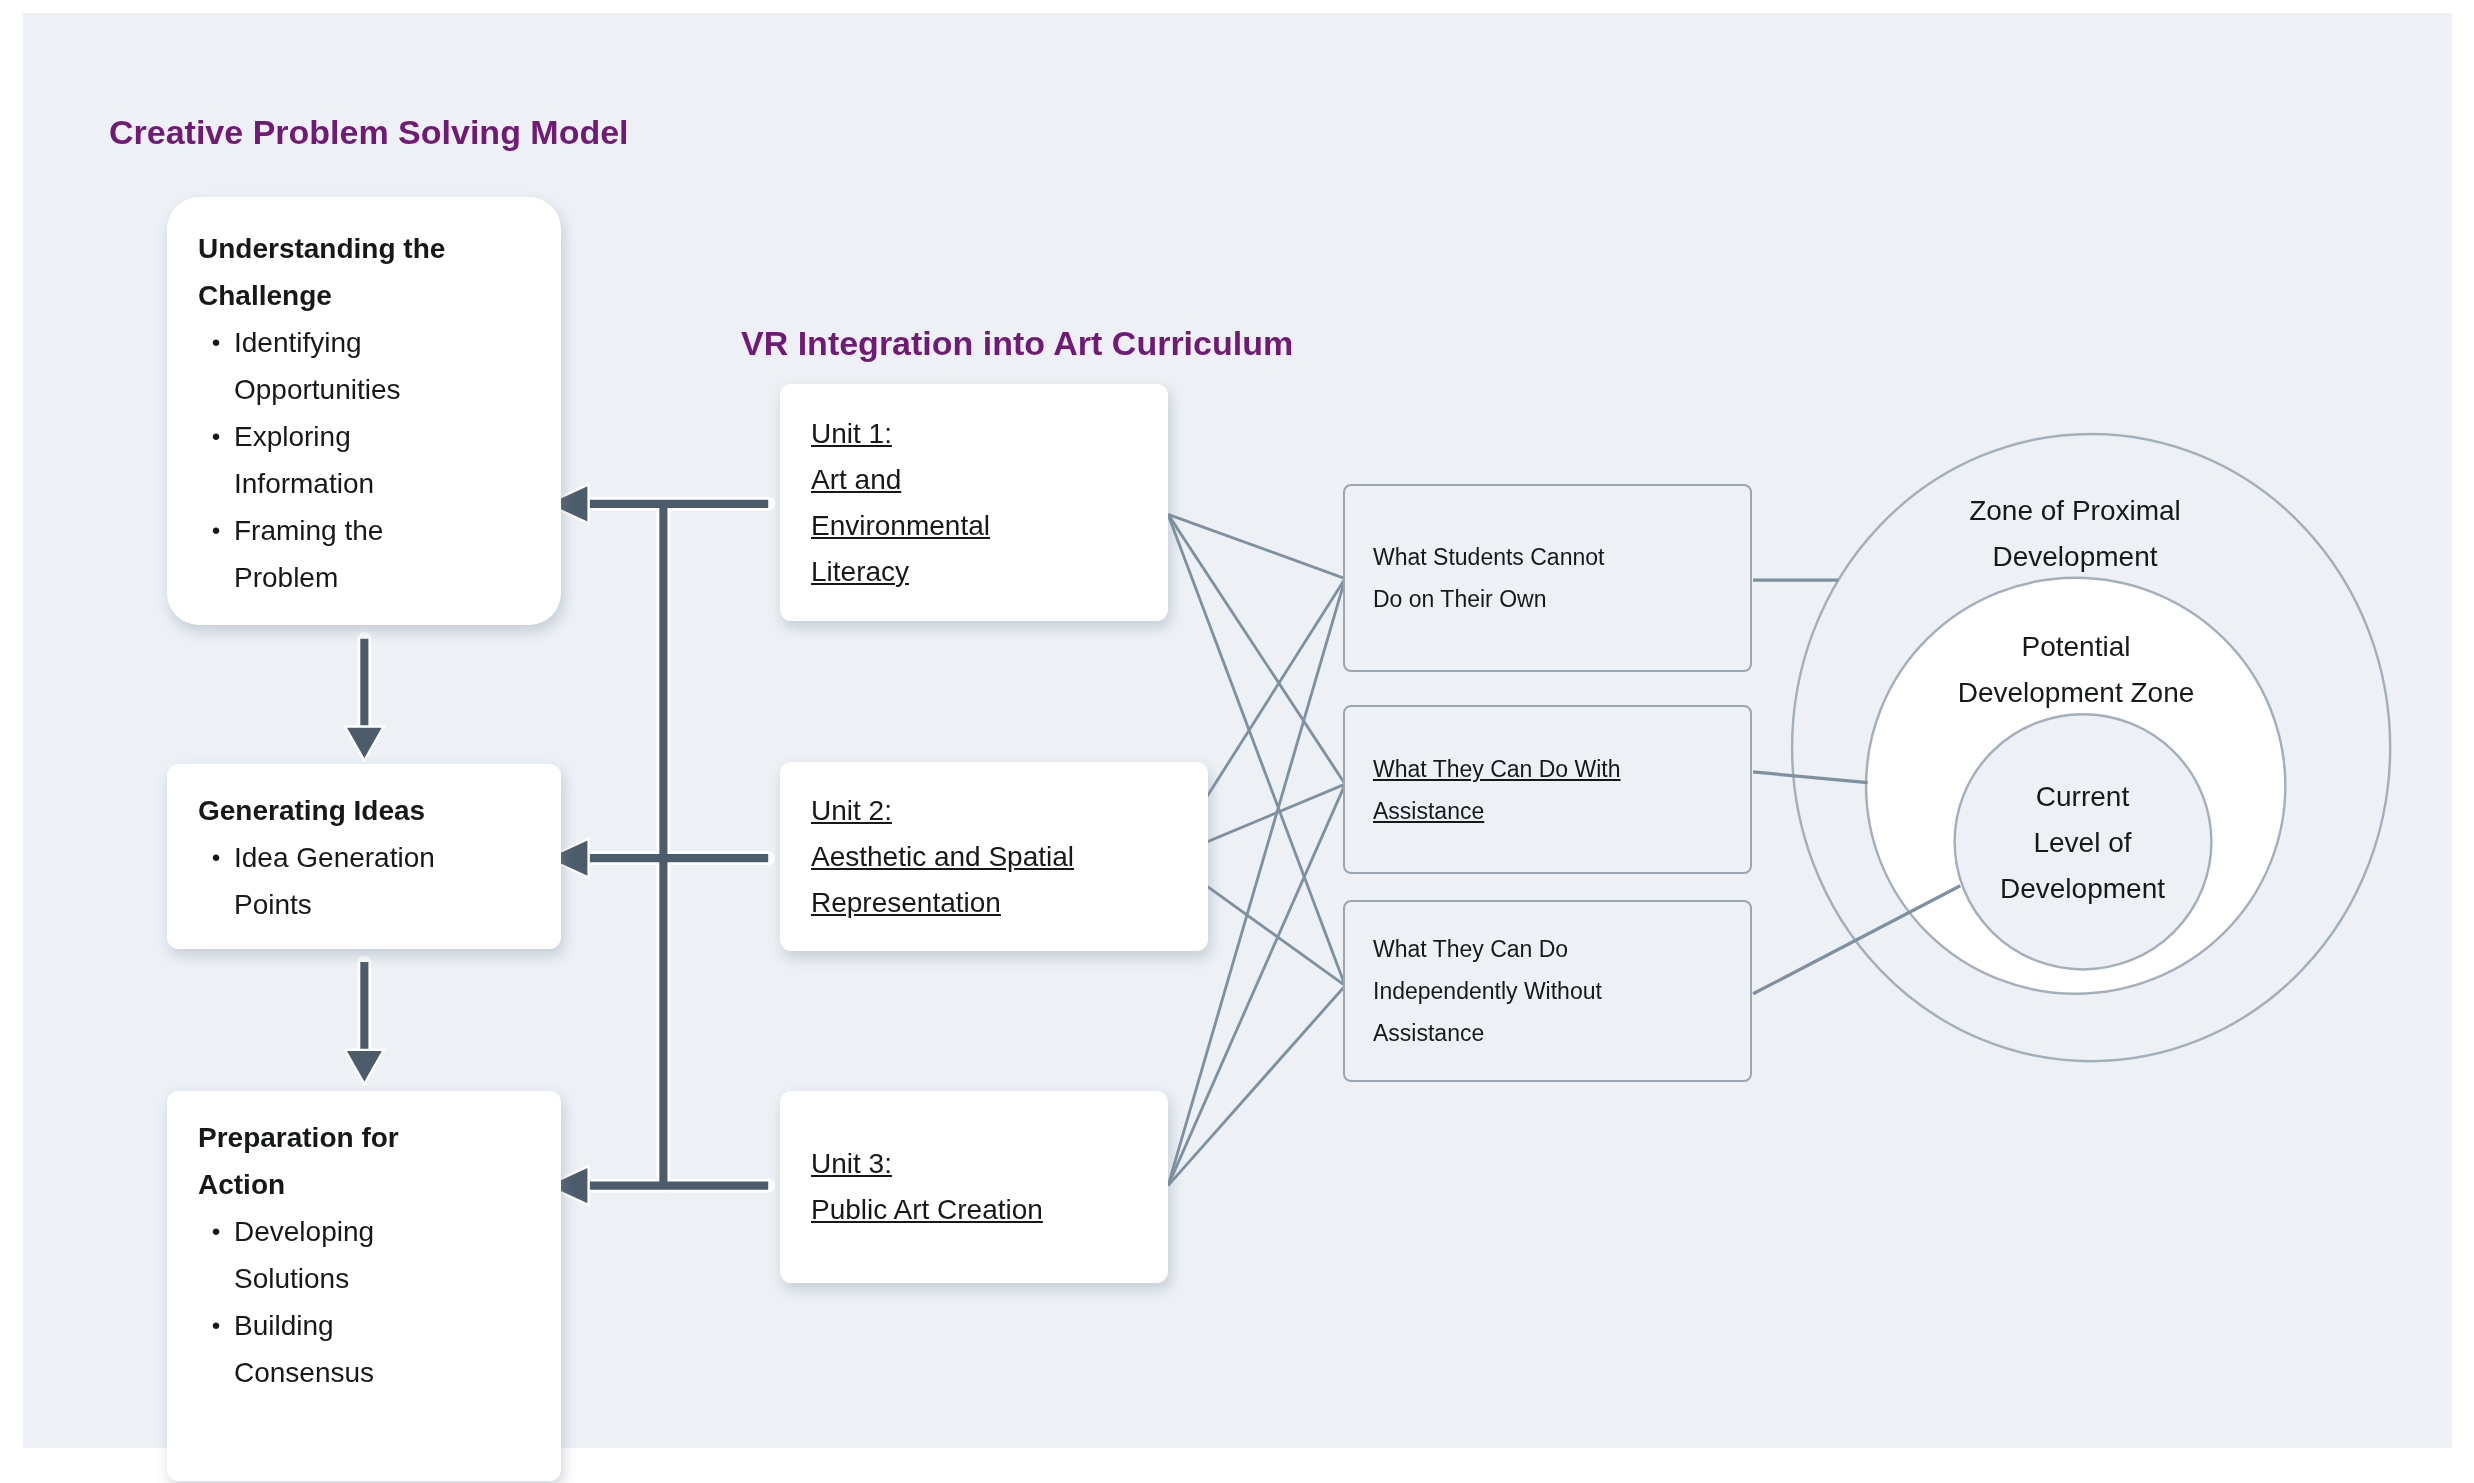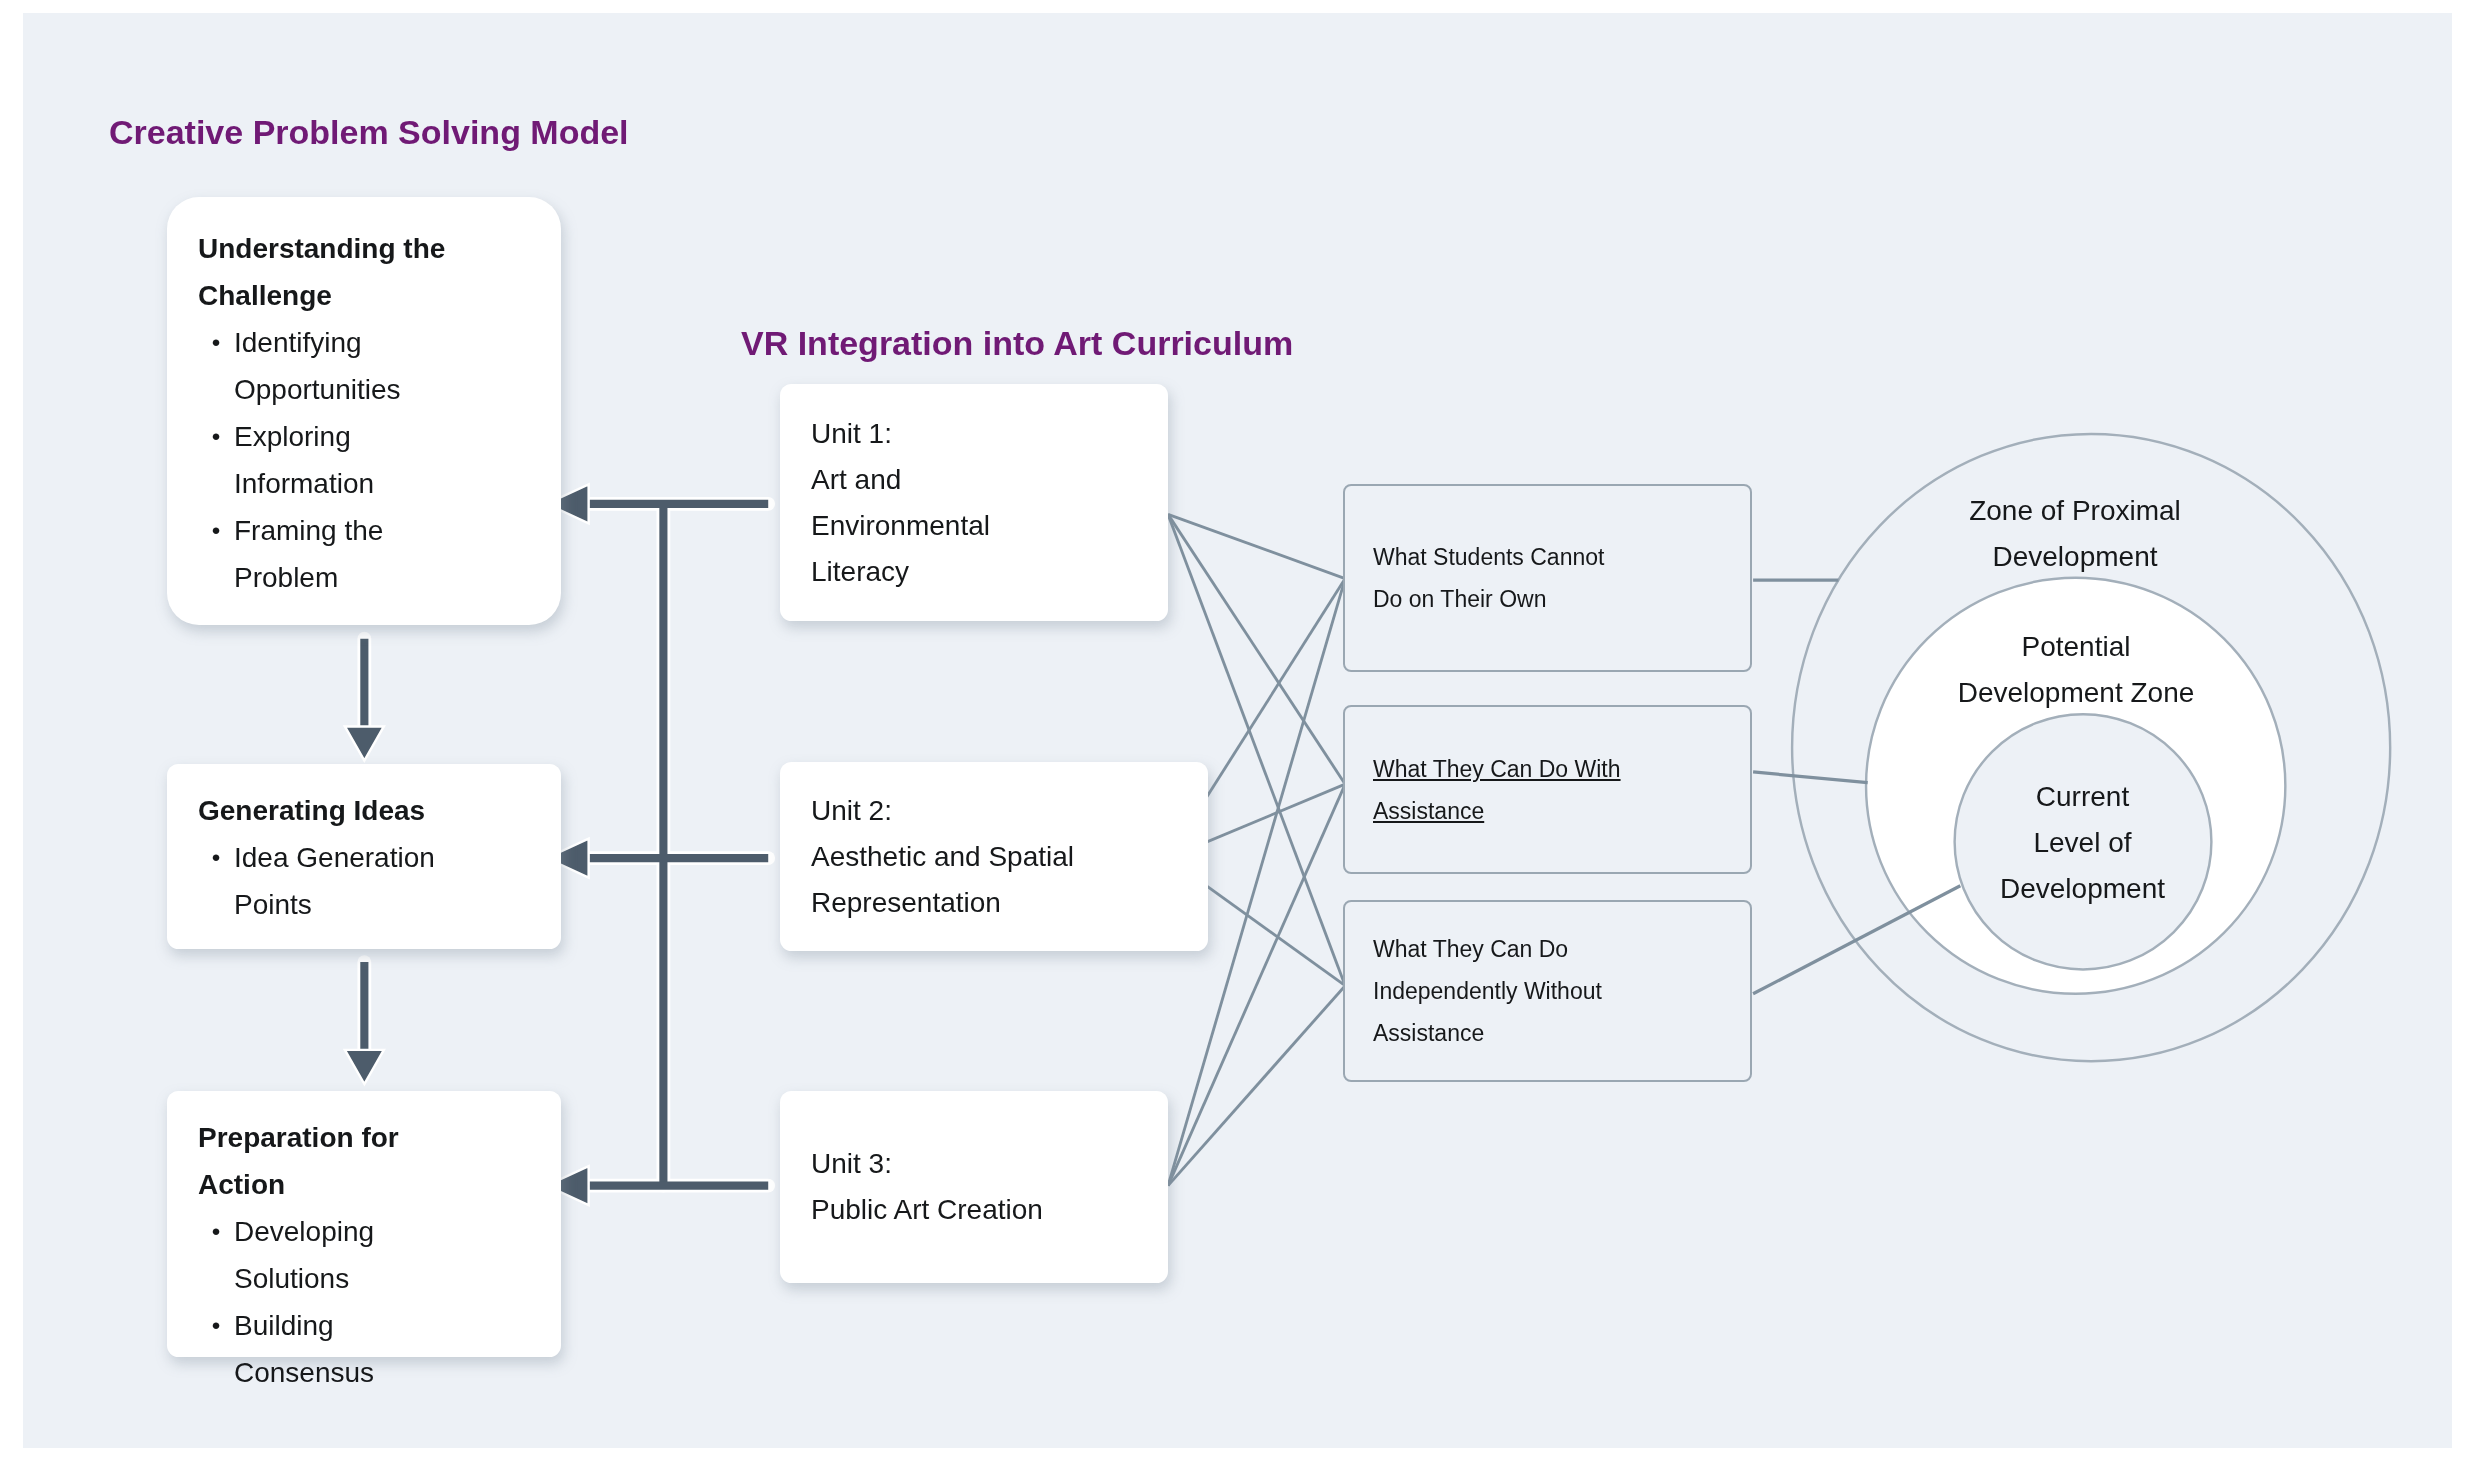--- a/index.html
+++ b/index.html
@@ -12,21 +12,21 @@
                  white-space:pre-line;line-height:41px;}
   .card{position:absolute;background:#ffffff;border-radius:11.4px;
         box-shadow:2.4px 6.5px 13px rgba(130,142,158,0.35);box-sizing:border-box;}
   .card-inner{padding:28px 23px 0 31px;font-size:28px;line-height:47px;}
   .card-title{font-weight:bold;white-space:pre-line;}
   .bullet-row{display:flex;align-items:flex-start;}
   .bullet-dot{width:36px;min-width:36px;text-align:center;font-size:24.4px;}
   .bullet-text{white-space:pre-line;}
   .unit-card{position:absolute;background:#ffffff;border-radius:11.4px;
              box-shadow:2.4px 6.5px 13px rgba(130,142,158,0.35);box-sizing:border-box;
-             display:flex;align-items:center;}
+             display:flex;align-items:center;text-decoration:underline;}
   .unit-text{padding-left:31px;font-size:28px;line-height:46px;white-space:pre-line;}
   .zpd-box{position:absolute;background:#edf1f6;border:2.4px solid #9aa7b2;border-radius:8.1px;
            box-sizing:border-box;display:flex;align-items:center;}
   .zpd-text{padding-left:28px;font-size:23px;line-height:42px;white-space:pre-line;}
   .circle-label{position:absolute;font-size:28px;line-height:46px;text-align:center;
                 white-space:pre-line;}
 </style>
 </head>
 <body>
 
@@ -116,21 +116,21 @@
     <div class="card-inner" style="padding-top:23px;">
       <div class="card-title">Generating Ideas</div>
       <div class="bullet-row">
         <span class="bullet-dot">•</span>
         <span class="bullet-text">Idea Generation
 Points</span>
       </div>
     </div>
   </div>
 
-  <div class="card" style="left:167px;top:1091px;width:394px;height:266px;">
+  <div class="card" style="left:167px;top:1091px;width:394px;height:390px;">
     <div class="card-inner" style="padding-top:23px;">
       <div class="card-title">Preparation for
 Action</div>
       <div class="bullet-row">
         <span class="bullet-dot">•</span>
         <span class="bullet-text">Developing
 Solutions</span>
       </div>
       <div class="bullet-row">
         <span class="bullet-dot">•</span>

